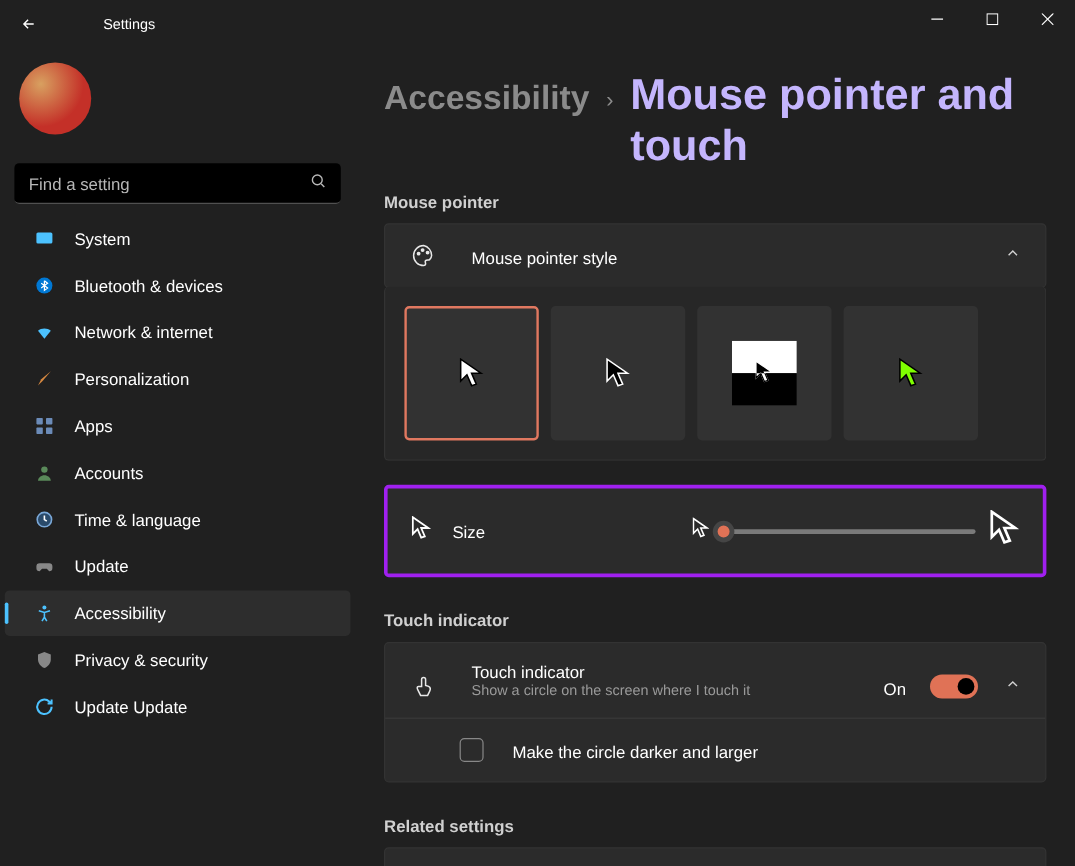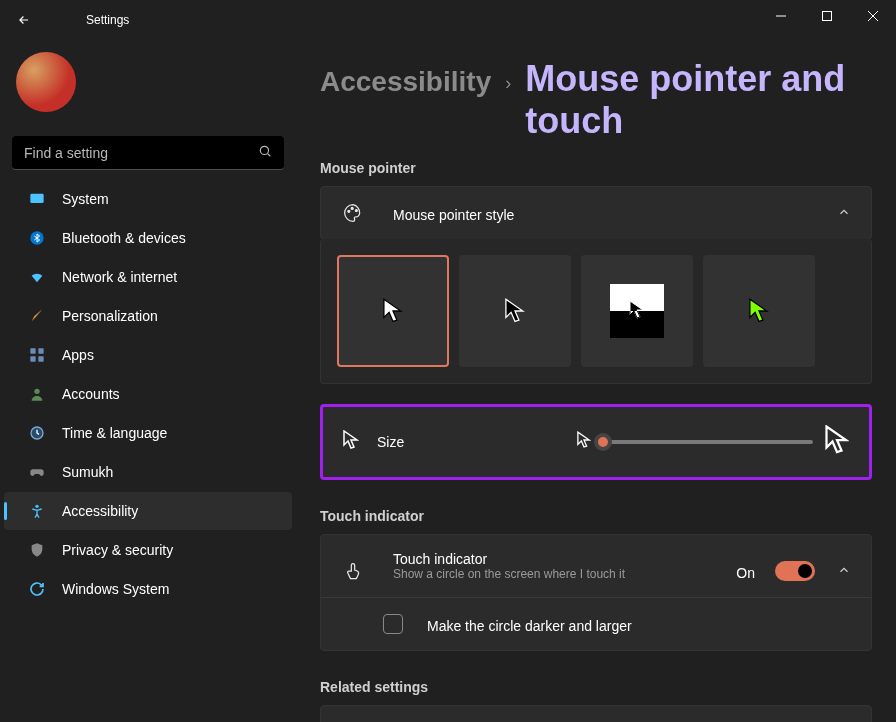--- a/index.html
+++ b/index.html
@@ -172,21 +172,21 @@
           </svg>
         </span>
         <span>Time &amp; language</span>
       </li>
     <li>
         <span class="nicon">
           <svg width="16" height="16" viewBox="0 0 24 24" fill="#888">
             <path d="M6 8h12a4 4 0 014 4v2a4 4 0 01-4 4l-3-3h-6l-3 3a4 4 0 01-4-4v-2a4 4 0 014-4z"></path>
           </svg>
         </span>
-        <span>Sumukh</span>
+        <span>Update</span>
       </li>
     <li class="active">
         <span class="nicon">
           <svg width="16" height="16" viewBox="0 0 24 24">
             <circle cx="12" cy="5" r="2.5" fill="#4cc2ff"></circle>
             <path d="M5 9l7 2 7-2M12 11v6m0 0l-3 5m3-5l3 5" stroke="#4cc2ff" stroke-width="2" fill="none"></path>
           </svg>
         </span>
         <span>Accessibility</span>
       </li>
@@ -197,21 +197,21 @@
           </svg>
         </span>
         <span>Privacy &amp; security</span>
       </li>
     <li>
         <span class="nicon">
           <svg width="16" height="16" viewBox="0 0 24 24" fill="none" stroke="#4cc2ff" stroke-width="2.5">
             <path d="M21 12a9 9 0 11-3-6.7L21 8M21 3v5h-5"></path>
           </svg>
         </span>
-        <span>Windows System</span>
+        <span>Update Update</span>
       </li>
   </ul>
 </div>
 
 <div class="main">
   <div class="breadcrumb">
     <span class="parent">Accessibility</span>
     <span class="chev">›</span>
     <span class="current">Mouse pointer and touch</span>
   </div>

